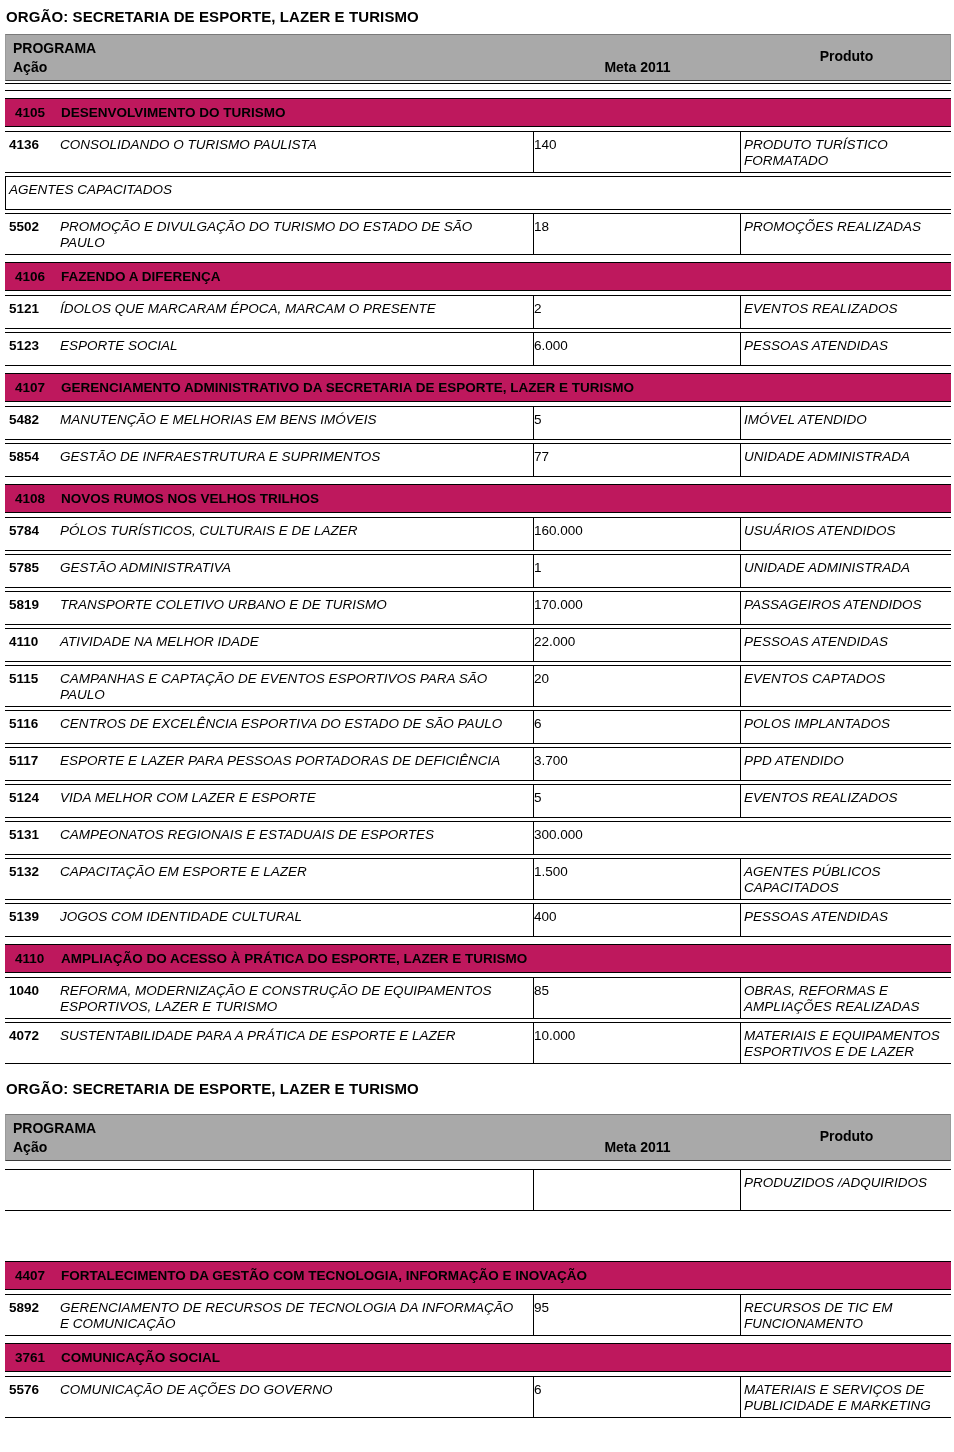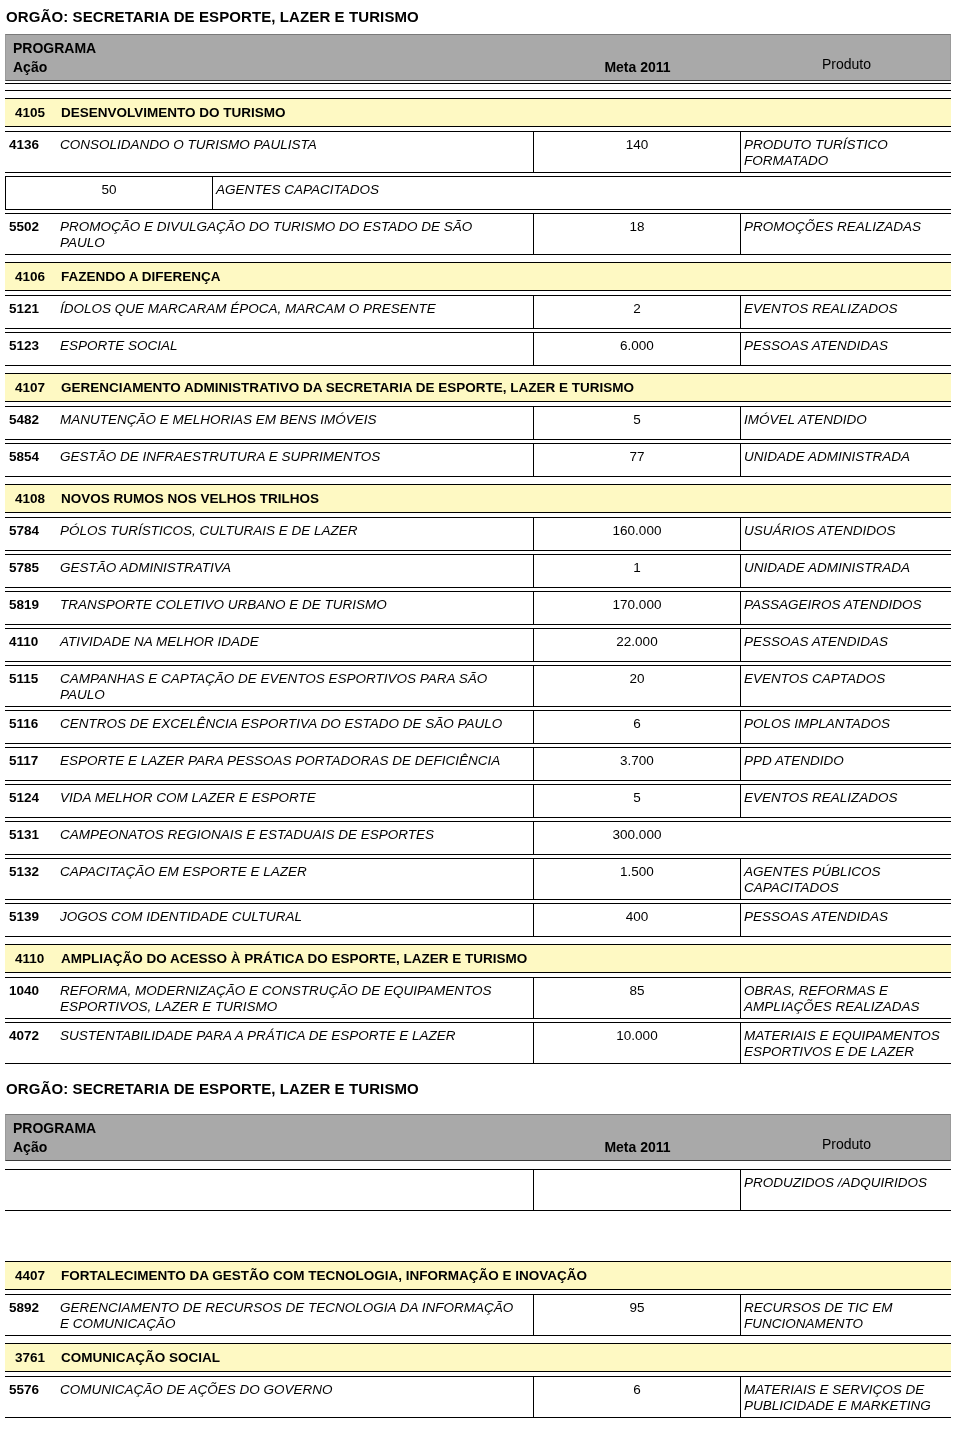--- a/index.html
+++ b/index.html
@@ -32,35 +32,35 @@
   }
   .th-left{
     position:absolute;top:4px;left:7px;
     font-weight:bold;font-size:14px;line-height:19px;
   }
   .th-meta{
     position:absolute;bottom:5px;left:528px;width:207px;
     text-align:center;font-weight:bold;font-size:14px;
   }
   .th-produto{
-    position:absolute;bottom:8px;left:735px;width:211px;
-    text-align:center;font-weight:normal;font-size:14px;
+    position:absolute;bottom:16px;left:735px;width:211px;
+    text-align:center;font-weight:bold;font-size:14px;
   }
   
   .thin-row{
     height:6px;
     border-top:1px solid #000;
     border-bottom:1px solid #000;
     margin-top:2px;
   }
   
   .section{
     display:flex;
     align-items:center;
-    background:#fef9c3;
+    background:#be185d;
     border-top:1px solid #000;
     border-bottom:1px solid #000;
     min-height:27px;
     font-weight:bold;
     font-size:13.5px;
     margin-top:7px;
     margin-bottom:4px;
   }
   .scode{width:46px;padding-left:10px;flex:none;}
   .stitle{flex:1;padding-right:6px;}
@@ -83,21 +83,20 @@
     box-sizing:border-box;
   }
   .desc{
     flex:1;
     padding:5px 14px 4px 0;
     font-style:italic;font-size:13.5px;line-height:15.5px;
   }
   .c2{
     width:207px;flex:none;
     border-left:1px solid #000;
-    text-align:center;
     padding-top:5px;
     font-size:13.5px;
     box-sizing:border-box;
   }
   .c3{
     width:211px;flex:none;
     border-left:1px solid #000;
     padding:5px 2px 4px 3px;
     font-style:italic;font-size:13.5px;line-height:15.5px;
     box-sizing:border-box;
@@ -125,21 +124,20 @@
       </div>
       <div class="row">
         <div class="c1">
           <div class="code">4136</div>
           <div class="desc">CONSOLIDANDO O TURISMO PAULISTA</div>
         </div>
         <div class="c2">140</div>
         <div class="c3">PRODUTO TURÍSTICO FORMATADO</div>
       </div>
       <div class="row">
-        <div class="c2">50</div>
         <div class="c3">AGENTES CAPACITADOS</div>
       </div>
       <div class="row">
         <div class="c1">
           <div class="code">5502</div>
           <div class="desc">PROMOÇÃO E DIVULGAÇÃO DO TURISMO DO ESTADO DE SÃO PAULO</div>
         </div>
         <div class="c2">18</div>
         <div class="c3">PROMOÇÕES REALIZADAS</div>
       </div>

